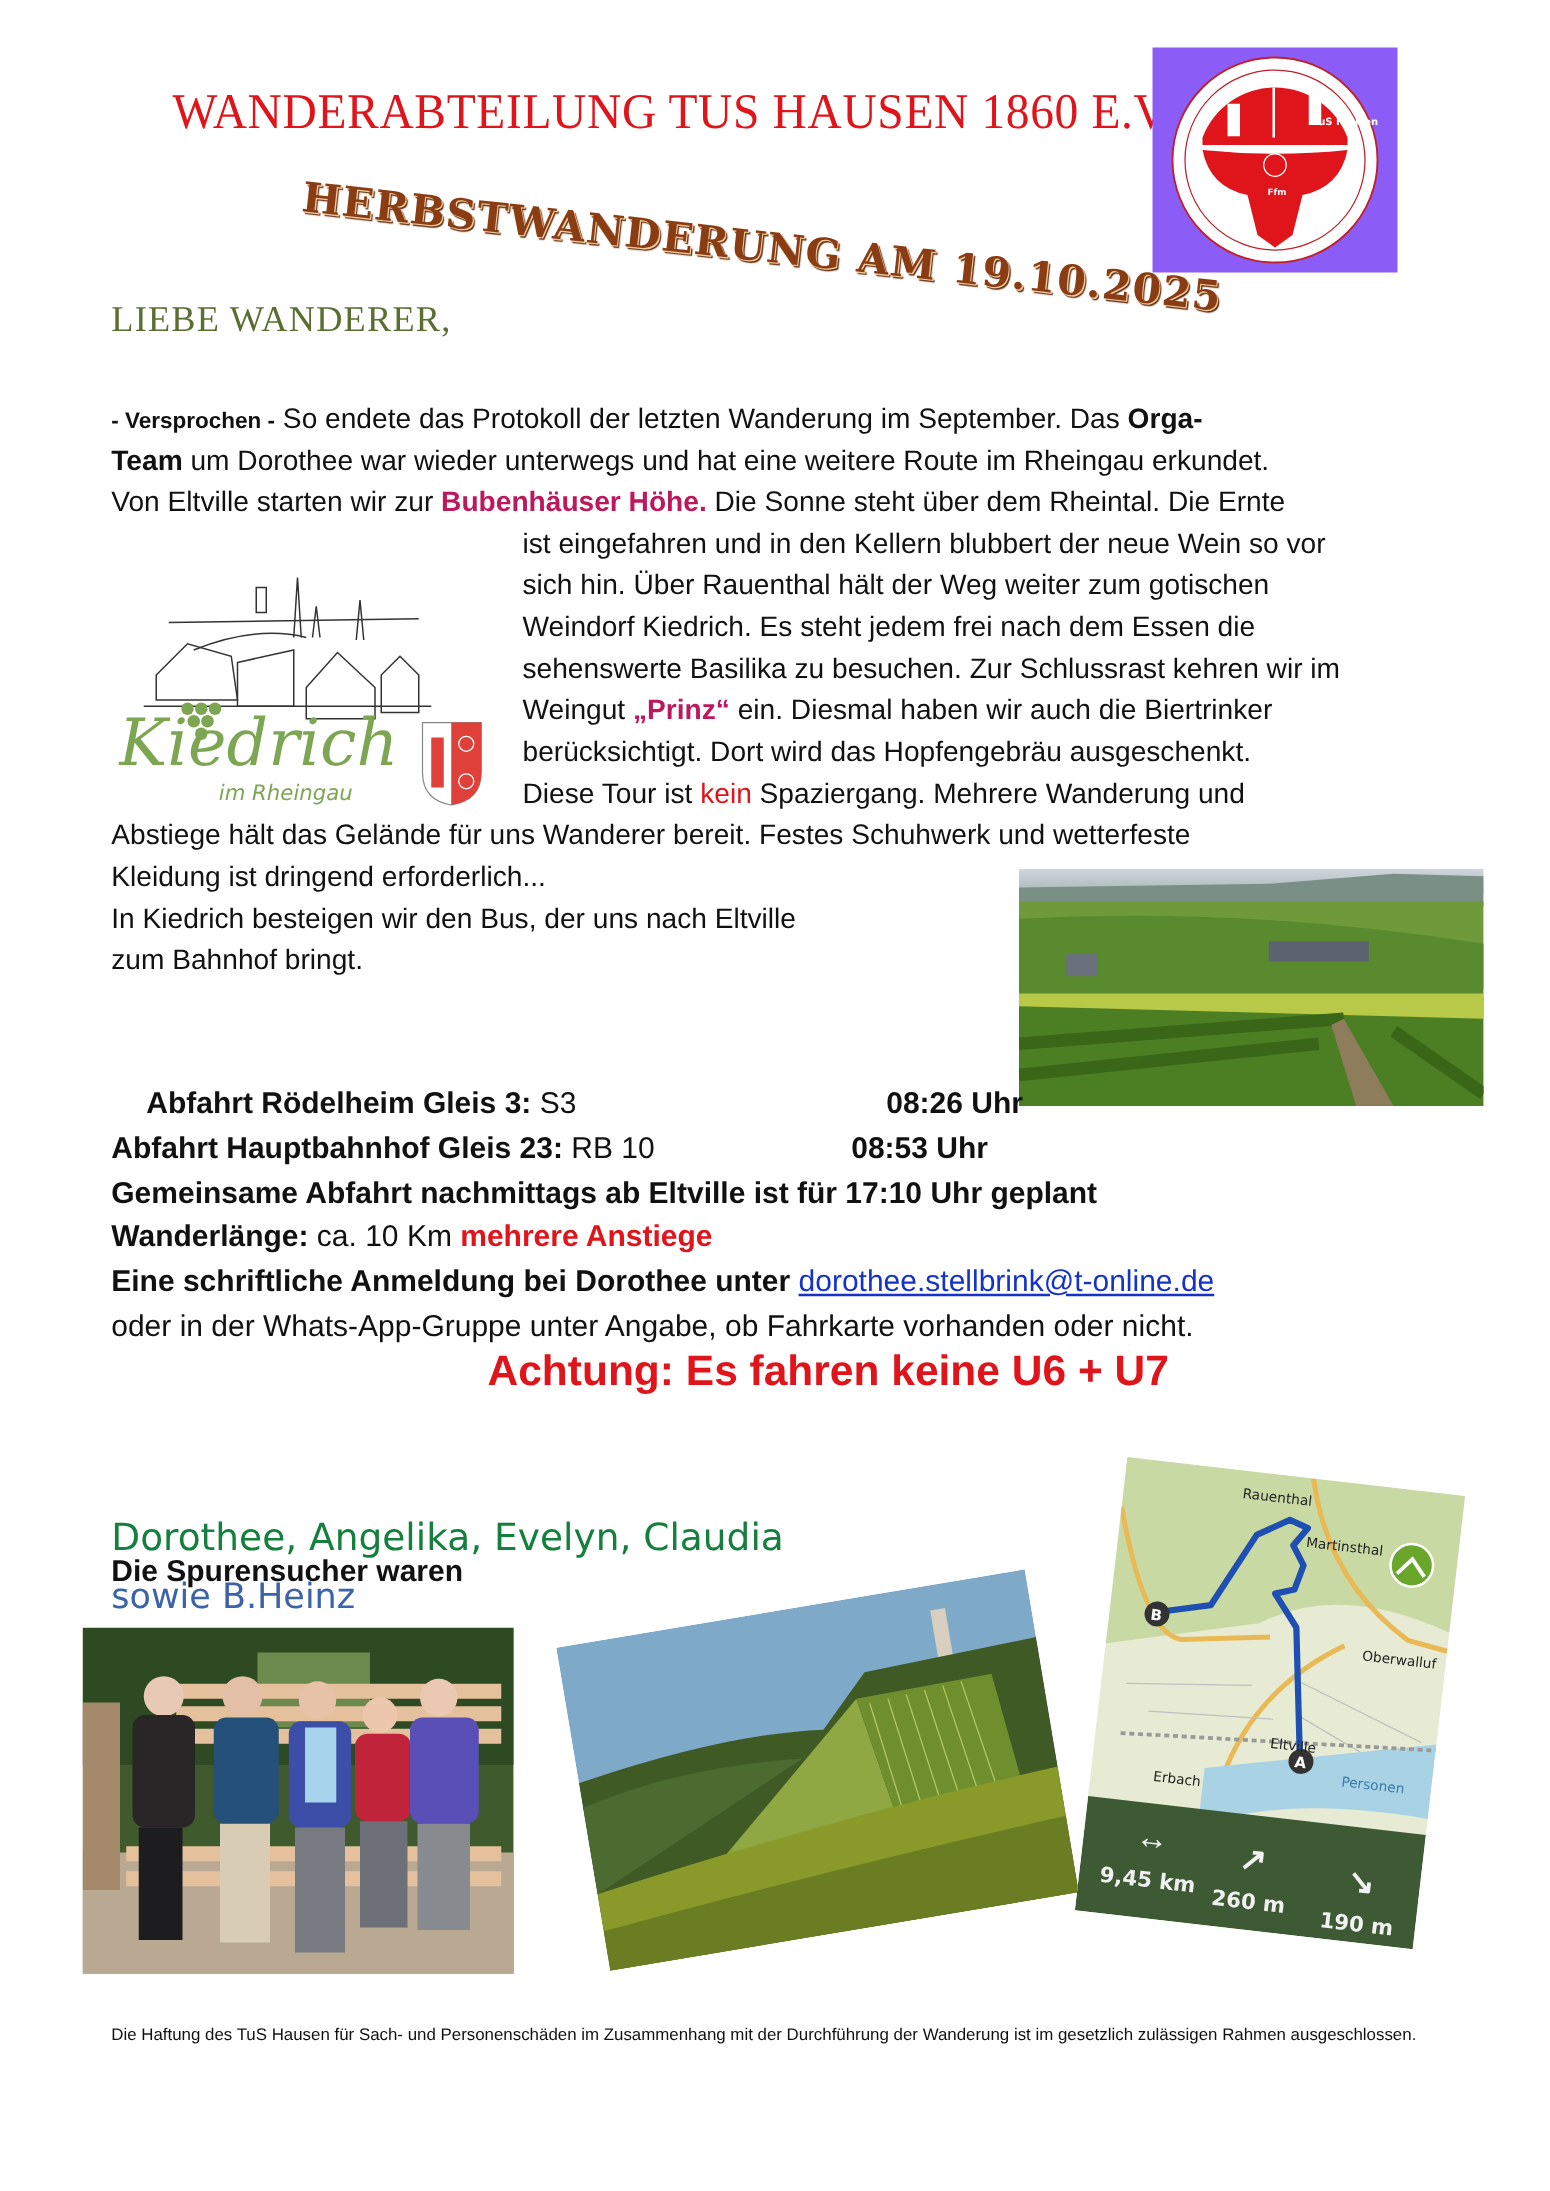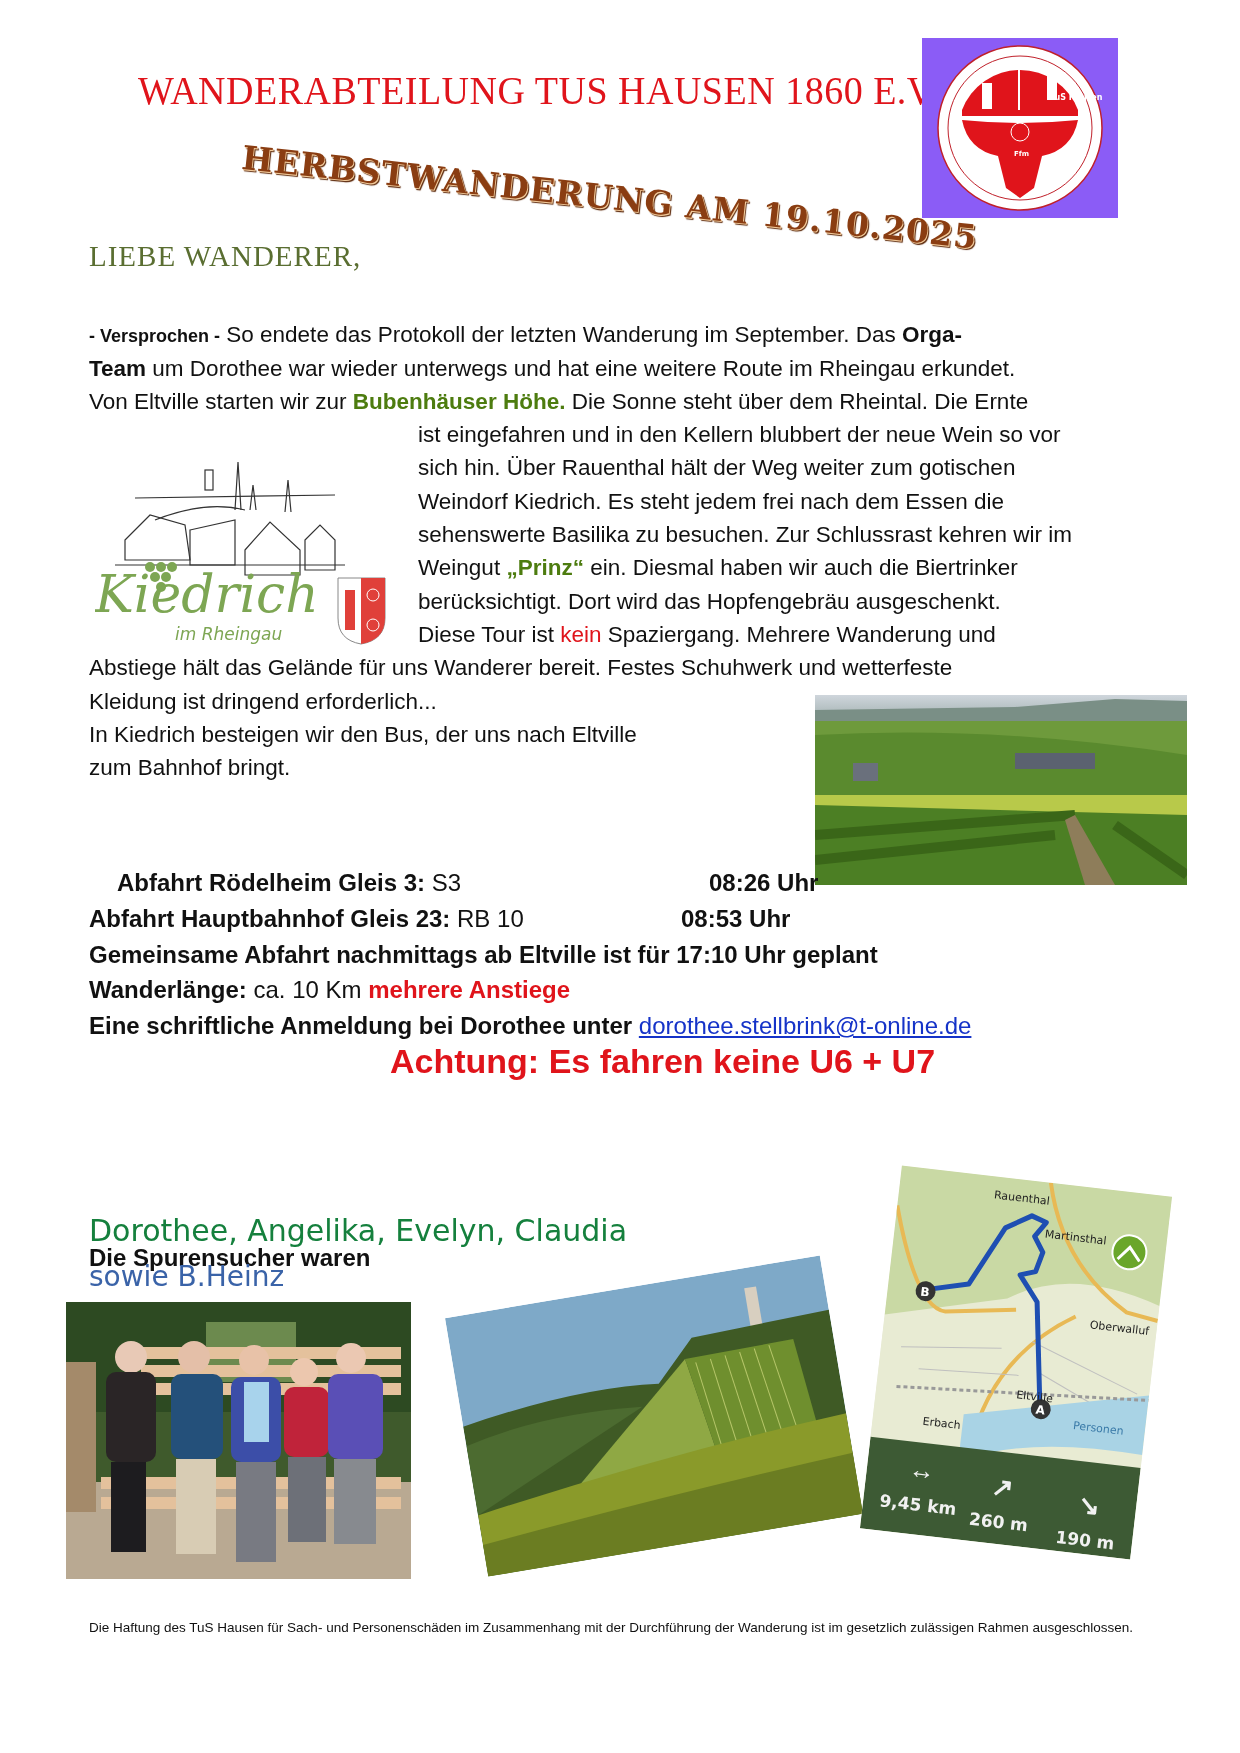--- a/index.html
+++ b/index.html
@@ -16,21 +16,21 @@
     font-size: 33px; color: #8a3d12; white-space: nowrap; letter-spacing: 1px;
     transform-origin: left top; transform: rotate(6.2deg);
     text-shadow: 1px 1px 0 #f1c99a, 2px 2px 1px #5a2608; }
   .greeting { left: 89px; top: 240px; font-family: "Liberation Serif", serif; font-size: 29px;
     color: #5a6e31; letter-spacing: 1px; white-space: nowrap; }
 
   
   .body-text { font-size: 22.5px; line-height: 33.5px; white-space: nowrap; color: #111; }
   .b { font-weight: bold; }
   .lead { font-size: 18px; font-weight: bold; }
-  .brown { color: #4d7c0f; font-weight: bold; }
+  .brown { color: #be185d; font-weight: bold; }
   .red { color: #e0141b; }
   .redb { color: #e0141b; font-weight: bold; }
   .link { color: #1533c8; text-decoration: underline; }
 
   .kiedrich { left: 95px; top: 440px; width: 300px; height: 205px; }
 
   .photo-vineyard { left: 815px; top: 695px; width: 372px; height: 190px; overflow: hidden; }
 
   .schedule { left: 89px; top: 865px; font-size: 24px; line-height: 35.8px; white-space: nowrap; }
   .time-col { position: absolute; left: 592px; font-weight: bold; }
@@ -170,20 +170,21 @@
     <span class="time-col">08:53 Uhr</span>
   </div>
   <div class="b">Gemeinsame Abfahrt nachmittags ab Eltville ist für 17:10 Uhr geplant</div>
   <div>
     <span class="b">Wanderlänge:</span><span> ca. 10 Km </span><span class="redb">mehrere Anstiege</span>
   </div>
   <div>
     <span class="b">Eine schriftliche Anmeldung bei Dorothee unter </span>
     <a class="link">dorothee.stellbrink@t-online.de</a>
   </div>
+  <div>oder in der Whats-App-Gruppe unter Angabe, ob Fahrkarte vorhanden oder nicht.</div>
   <div class="redb" style="padding-left:301px; font-size:34px;">Achtung: Es fahren keine U6 + U7</div>
 </div>
 
 <div class="abs spuren">Die Spurensucher waren</div>
 <div class="abs names">Dorothee, Angelika, Evelyn, Claudia</div>
 <div class="abs names2">sowie B.Heinz</div>
 
 <div class="abs photo-people">
   <svg width="345" height="277" viewBox="0 0 345 277">
     <rect width="345" height="277" fill="#3f5a2c"></rect>

